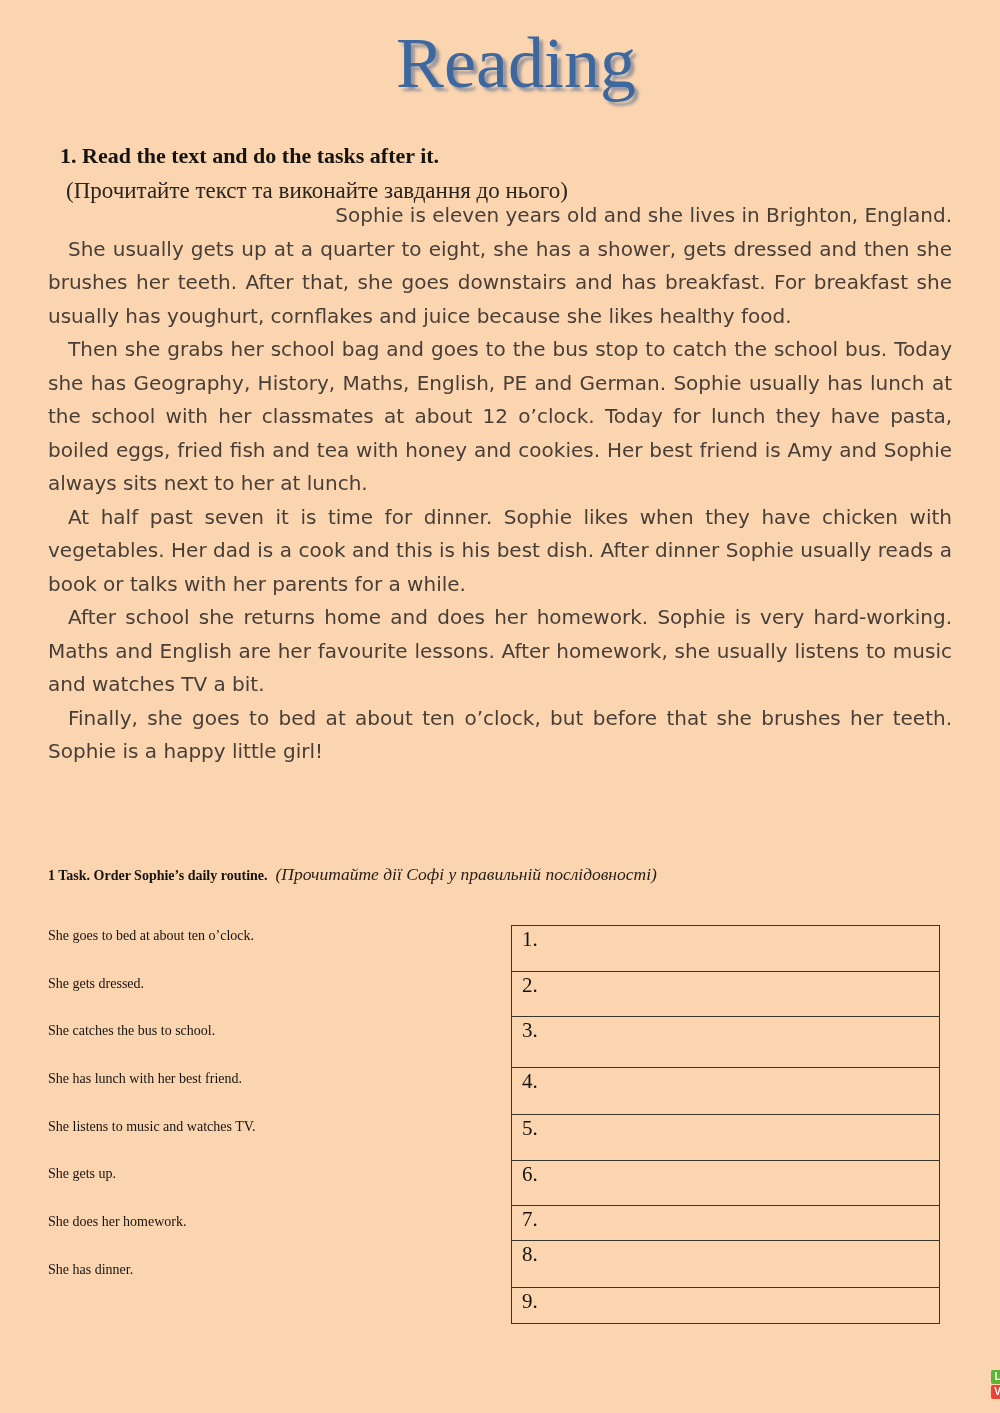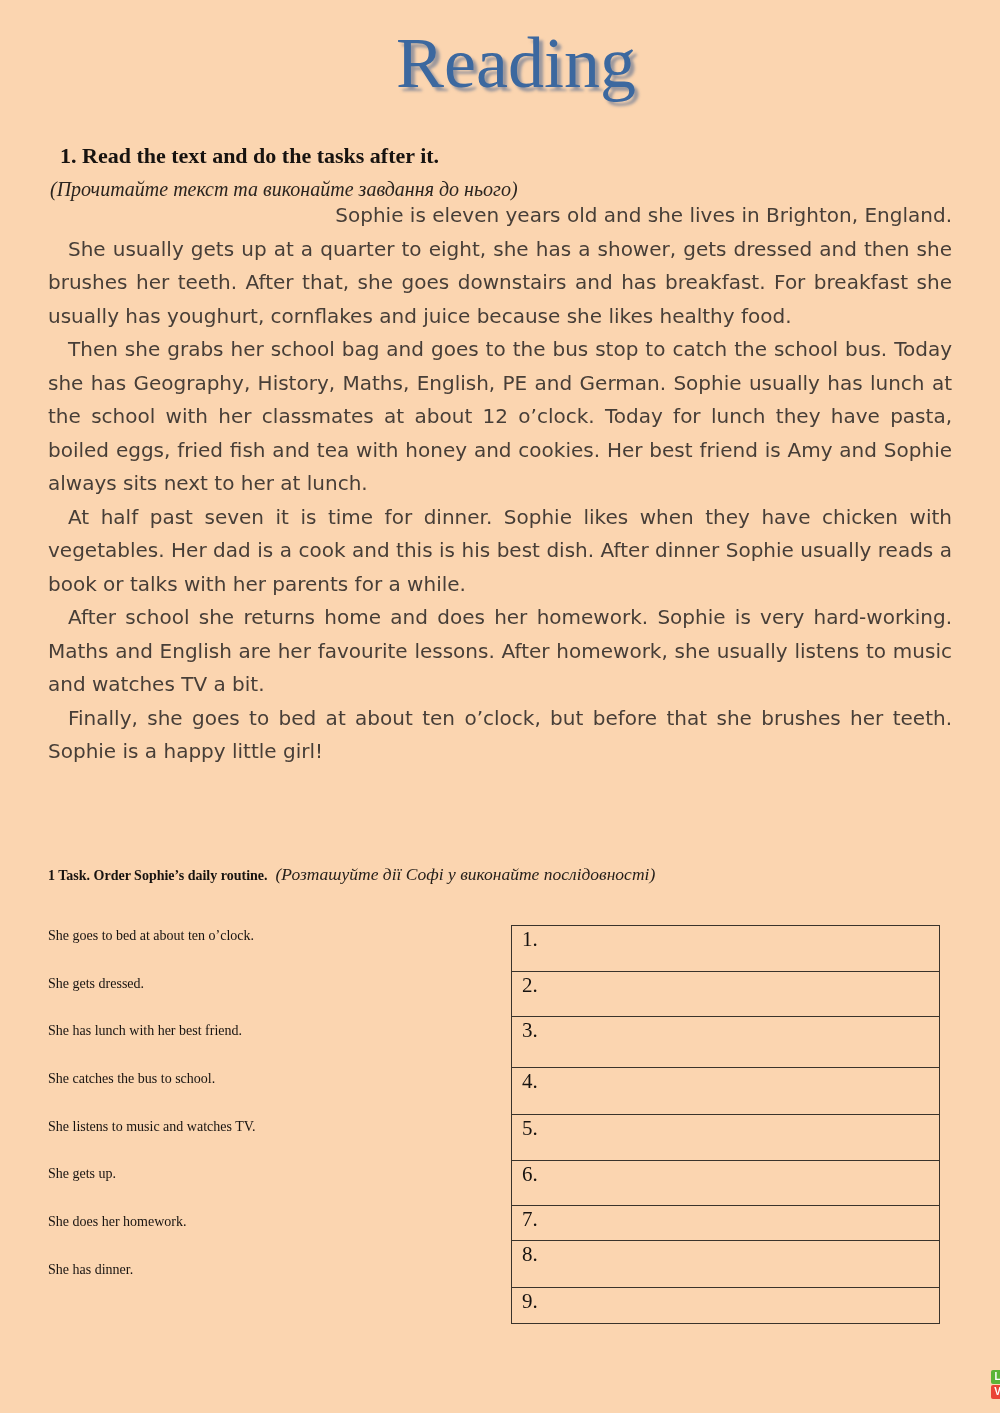--- a/index.html
+++ b/index.html
@@ -12,22 +12,22 @@
     position:absolute; top:22px; left:0; width:100%; margin:0;
     text-align:center; font-family:"Liberation Serif", serif; font-weight:normal;
     font-size:72px; color:#3c689f;
     text-shadow:4px 4px 3px rgba(122,130,150,0.75);
   }
   .sec-heading {
     position:absolute; left:60px; top:143px;
     font-size:22px; font-weight:bold; color:#171310;text-align:right;
   }
   .sec-sub {
-    position:absolute; left:50px; top:178px;
-    font-size:20px; font-style:italic; color:#2a241f;
+    position:absolute; left:66px; top:178px;
+    font-size:23px; color:#2a241f;
   }
   .reading {
     position:absolute; left:48px; top:199px; width:904px;
     font-family:"DejaVu Sans", sans-serif;
     font-size:20px; line-height:33.5px; color:#473e37;
     text-align:justify;
   }
   .reading p { margin:0; text-indent:20px; }
   .reading p.first { text-indent:30px; text-align:right; }
 
@@ -82,28 +82,28 @@
     <p class="first">Sophie is eleven years old and she lives in Brighton, England.</p>
     <p>She usually gets up at a quarter to eight, she has a shower, gets dressed and then she brushes her teeth. After that, she goes downstairs and has breakfast. For breakfast she usually has youghurt, cornflakes and juice because she likes healthy food.</p>
     <p>Then she grabs her school bag and goes to the bus stop to catch the school bus. Today she has Geography, History, Maths, English, PE and German. Sophie usually has lunch at the school with her classmates at about 12 o’clock. Today for lunch they have pasta, boiled eggs, fried fish and tea with honey and cookies. Her best friend is Amy and Sophie always sits next to her at lunch.</p>
     <p>At half past seven it is time for dinner. Sophie likes when they have chicken with vegetables. Her dad is a cook and this is his best dish. After dinner Sophie usually reads a book or talks with her parents for a while.</p>
     <p>After school she returns home and does her homework. Sophie is very hard-working. Maths and English are her favourite lessons. After homework, she usually listens to music and watches TV a bit.</p>
     <p>Finally, she goes to bed at about ten o’clock, but before that she brushes her teeth. Sophie is a happy little girl!</p>
   </div>
 
   <div class="task-heading">
     <span class="task-bold">1 Task. Order Sophie’s  daily routine.</span>
-    <span class="task-italic">(Розташуйте дії Софі у виконайте послідовності)</span>
+    <span class="task-italic">(Прочитайте дії Софі у правильній послідовності)</span>
   </div>
 
   <div class="task-items">
     <div class="item">She goes to bed at about ten o’clock.</div>
     <div class="item">She gets dressed.</div>
+    <div class="item">She catches the bus to school.</div>
     <div class="item">She has lunch with her best friend.</div>
-    <div class="item">She catches the bus to school.</div>
     <div class="item">She listens to music and watches TV.</div>
     <div class="item">She gets up.</div>
     <div class="item">She does her homework.</div>
     <div class="item">She has dinner.</div>
   </div>
 
   <div class="answer-table">
     <div class="arow"><span>1.</span></div>
     <div class="arow"><span>2.</span></div>
     <div class="arow"><span>3.</span></div>

